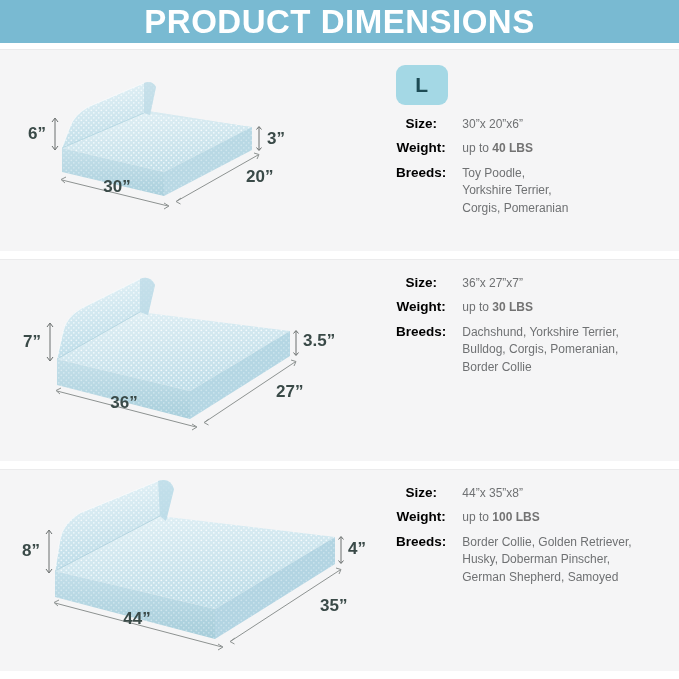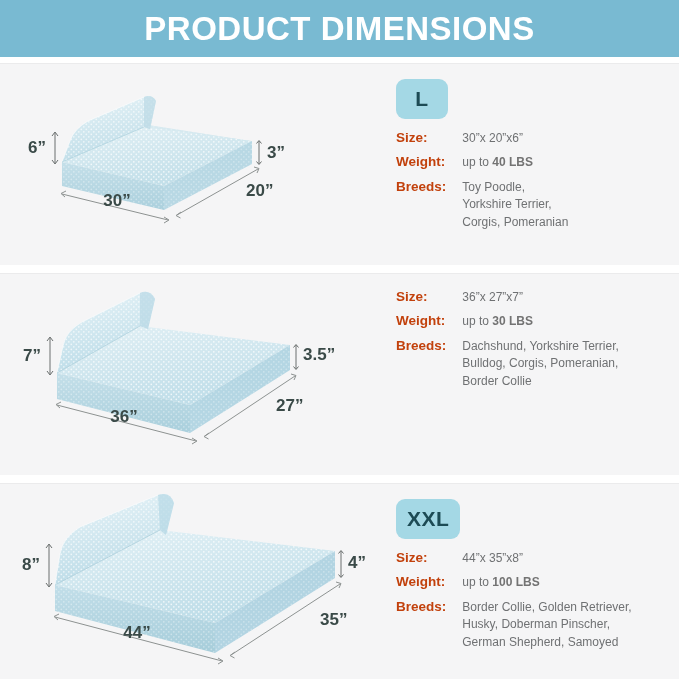--- a/index.html
+++ b/index.html
@@ -10,21 +10,21 @@
     width: 679px;
     height: 679px;
     background: #ffffff;
     font-family: "Liberation Sans", sans-serif;
     overflow: hidden;
     position: relative;
   }
 
   
   .banner {
-    height: 57px;
+    height: 43px;
     background: #79bad2;
     display: flex;
     align-items: center;
     justify-content: center;
   }
   .banner-title {
     color: #ffffff;
     font-size: 33px;
     font-weight: bold;
     letter-spacing: 0.5px;
@@ -95,25 +95,26 @@
     letter-spacing: 0.5px;
     margin-bottom: 11px;
   }
   .spec-table {
     border-collapse: collapse;
   }
   .spec-row { vertical-align: top; }
   .spec-label {
     font-size: 13.5px;
     font-weight: bold;
-    color: #c2410c;
+    color: #000000;
     padding: 0 16px 7px 0;
     white-space: nowrap;
     vertical-align: top;
     line-height: 1.25;
+    text-align: center;
   }
   .spec-value {
     font-size: 12px;
     color: #6f7173;
     padding: 0 0 7px 0;
     line-height: 1.45;
     vertical-align: top;
   }
   .spec-value b {
     color: #737373;
@@ -397,21 +398,20 @@
         <g stroke="#8d9291" stroke-width="1" fill="none">
           <line x1="340" y1="101" x2="231" y2="172"></line>
           <polyline points="336,99 341,100.5 339,105"></polyline>
           <polyline points="235,169 230,172.5 234.5,175"></polyline>
         </g>
         <text class="dim-text" x="320" y="142">35”</text>
       </svg>
     </div>
 
     <div class="info">
-      <div class="size-badge">XXL</div>
       <table class="spec-table">
         <tbody>
             <tr class="spec-row">
           <td class="spec-label">Size:</td>
           <td class="spec-value">44”x 35”x8”</td>
         </tr>
         <tr class="spec-row">
           <td class="spec-label">Weight:</td>
           <td class="spec-value"><span>up to </span><b>100 LBS</b></td>
         </tr>

